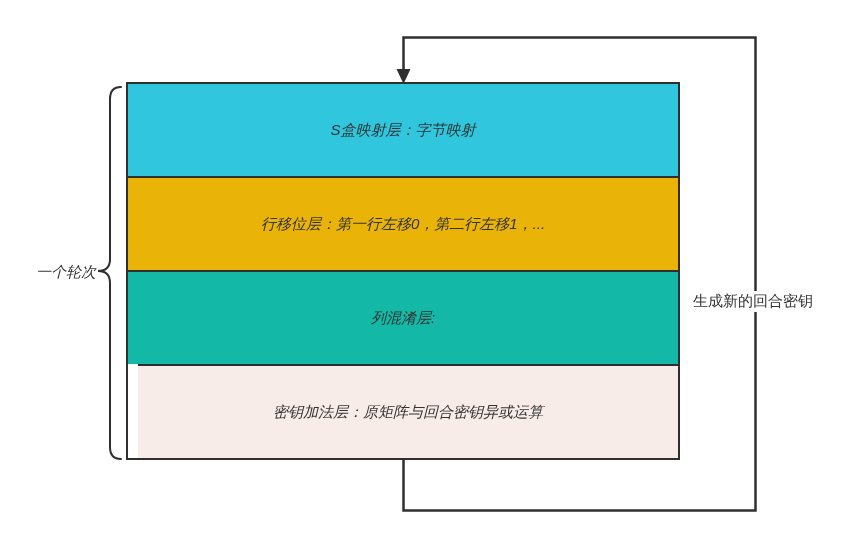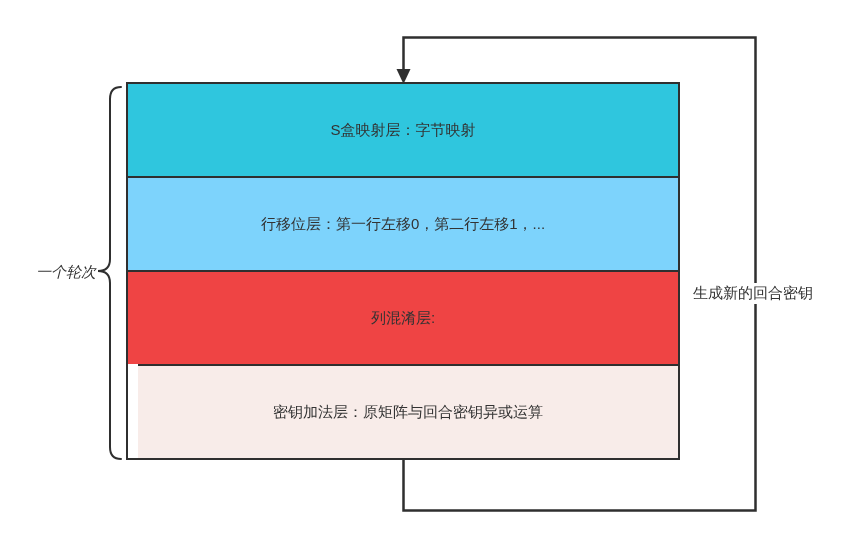--- a/index.html
+++ b/index.html
@@ -40,38 +40,39 @@
     justify-content: center;
     box-sizing: border-box;
   }
   .layer + .layer {
     border-top: 2px solid #2f2f2f;
   }
   .layer-label {
     font-size: 15px;
     color: #333333;
     white-space: nowrap;
+    font-style: italic;
   }
   .side-label {
     position: absolute;
     font-size: 15px;
     color: #333333;
     white-space: nowrap;
     z-index: 3;
   }
   .round-label {
     left: 33px;
     top: 263px;
     width: 63px;
     text-align: right;
     font-style: italic;
   }
   .feedback-label {
     left: 690px;
-    top: 283px;
+    top: 291px;
     background: #ffffff;
     padding: 1px 3px;
   }
 </style>
 </head>
 <body>
 
 <div class="canvas">
 
   <svg class="lines" width="851" height="547" viewBox="0 0 851 547">
@@ -79,24 +80,24 @@
     <path d="M403.5,460 L403.5,510.5 L755.5,510.5 L755.5,37.5 L403.5,37.5 L403.5,70" fill="none" stroke-width="2.5" stroke="#2f2f2f"></path>
     <polygon points="396.5,69 410.5,69 403.5,84" fill="#2f2f2f"></polygon>
 
     <path d="M121,87 Q110,87 110,99 L110,259 Q110,271 98,271 Q110,271 110,283 L110,447 Q110,459 121,459" fill="none" stroke-width="2" stroke-linecap="round" stroke="#2f2f2f"></path>
   </svg>
 
   <div class="stack">
     <div class="layer" style="background-color: rgb(47, 198, 222);">
       <span class="layer-label">S盒映射层：字节映射</span>
     </div>
-    <div class="layer" style="background-color: #7dd3fc;">
+    <div class="layer" style="background-color: #eab308;">
       <span class="layer-label">行移位层：第一行左移0，第二行左移1，...</span>
     </div>
-    <div class="layer" style="background-color: #ef4444;">
+    <div class="layer" style="background-color: #14b8a6;">
       <span class="layer-label">列混淆层:</span>
     </div>
     <div class="layer" style="background-color: rgb(248, 236, 233); margin-left: 10px;">
       <span class="layer-label">密钥加法层：原矩阵与回合密钥异或运算</span>
     </div>
   </div>
 
   <div class="side-label round-label">一个轮次</div>
 
   <div class="side-label feedback-label">生成新的回合密钥</div>

